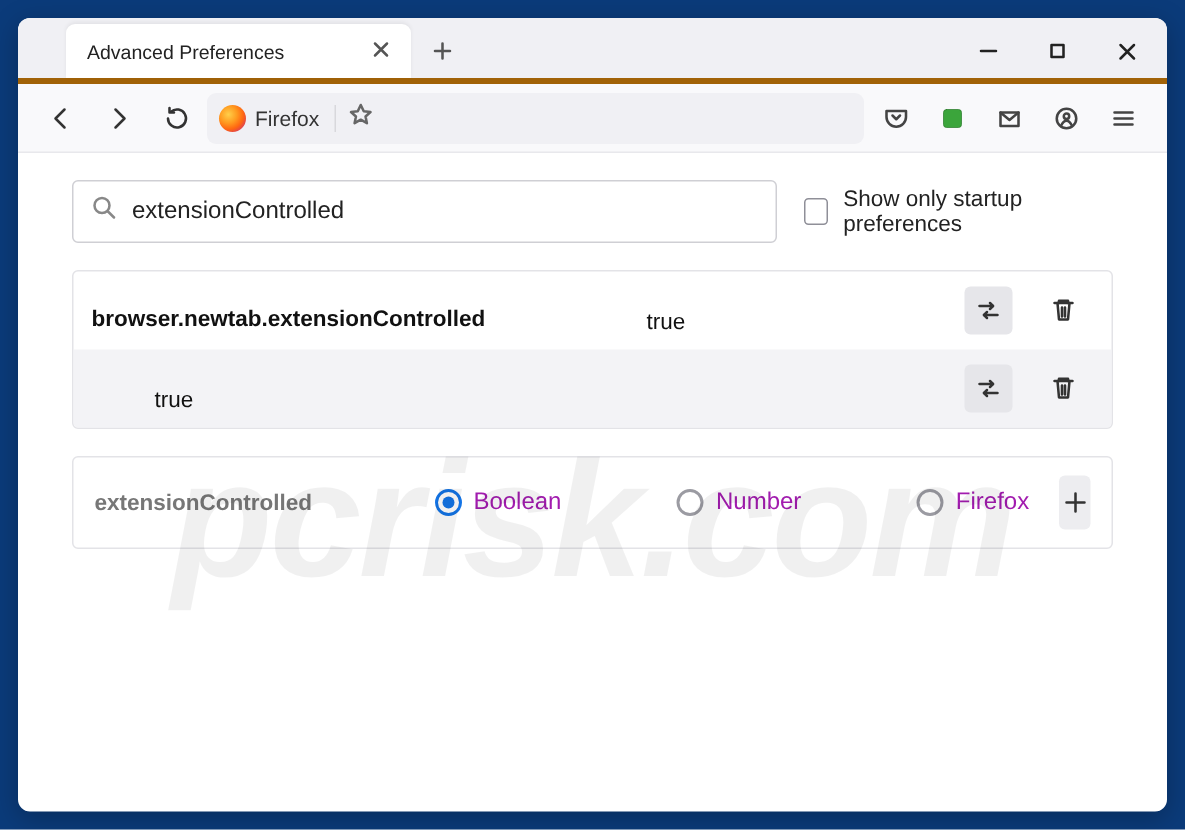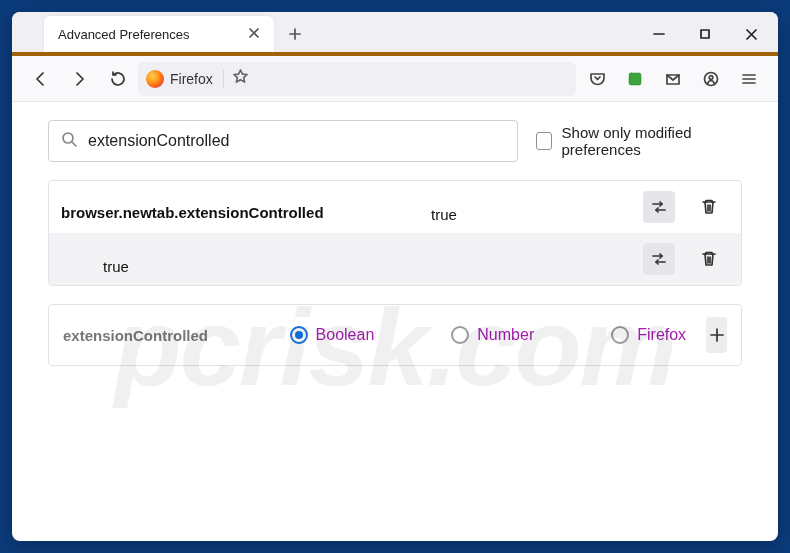--- a/index.html
+++ b/index.html
@@ -251,21 +251,21 @@
         <span style="color:#888">
           <svg width="17" height="17" viewBox="0 0 17 17">
               <circle cx="7" cy="7" r="5"></circle>
               <path d="M11 11l4 4"></path>
             </svg>
         </span>
         <input type="text" value="extensionControlled" style="">
       </div>
       <label class="chk-row">
         <span class="chk"></span>
-        <span>Show only modified preferences</span>
+        <span>Show only startup preferences</span>
       </label>
     </div>
 
     <div class="prefs">
       <div class="pref-row">
         <div class="pref-name">browser.newtab.extensionControlled</div>
         <div class="pref-val">true</div>
         <div class="row-actions">
           <span class="icon-btn filled">
             <svg width="18" height="18" viewBox="0 0 18 18">

